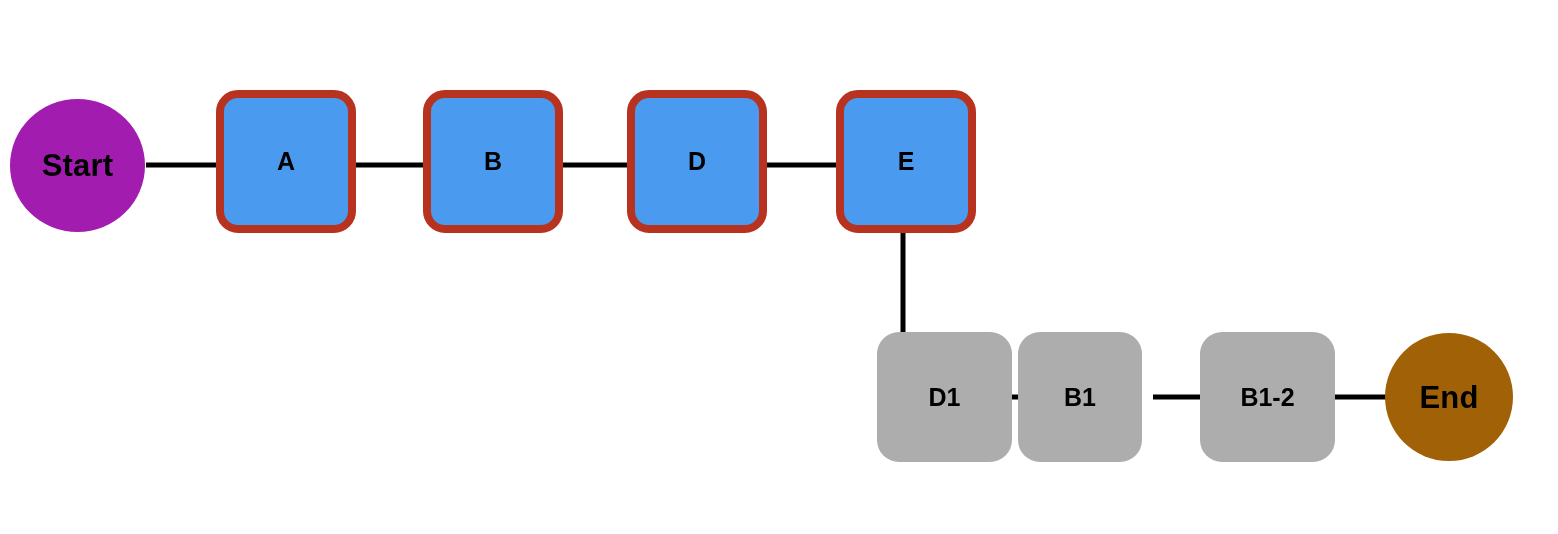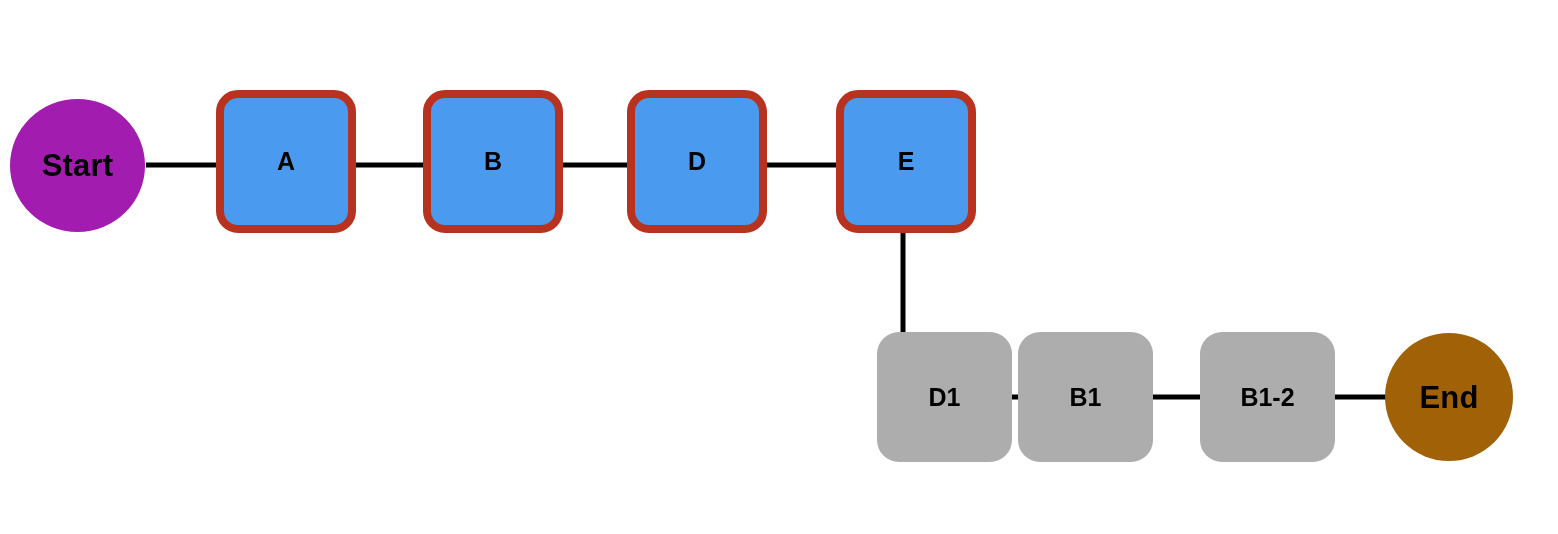--- a/index.html
+++ b/index.html
@@ -90,21 +90,21 @@
       </div>
       <div class="node node-process node-highlight" style="left: 627px; top: 90px; width: 140px; height: 143px;">
         <span class="node-label">D</span>
       </div>
       <div class="node node-process node-highlight" style="left: 836px; top: 90px; width: 140px; height: 143px;">
         <span class="node-label">E</span>
       </div>
       <div class="node node-process node-plain" style="left: 877px; top: 332px; width: 135px; height: 130px;">
         <span class="node-label">D1</span>
       </div>
-      <div class="node node-process node-plain" style="left: 1018px; top: 332px; width: 135px; height: 130px;">
+      <div class="node node-process node-plain" style="left: 1018px; top: 332px; width: 124px; height: 130px;">
         <span class="node-label">B1</span>
       </div>
       <div class="node node-process node-plain" style="left: 1200px; top: 332px; width: 135px; height: 130px;">
         <span class="node-label">B1-2</span>
       </div>
       <div class="node node-terminal node-end" style="left: 1385px; top: 333px; width: 128px; height: 128px;">
         <span class="node-label">End</span>
       </div>
     </div>
 

